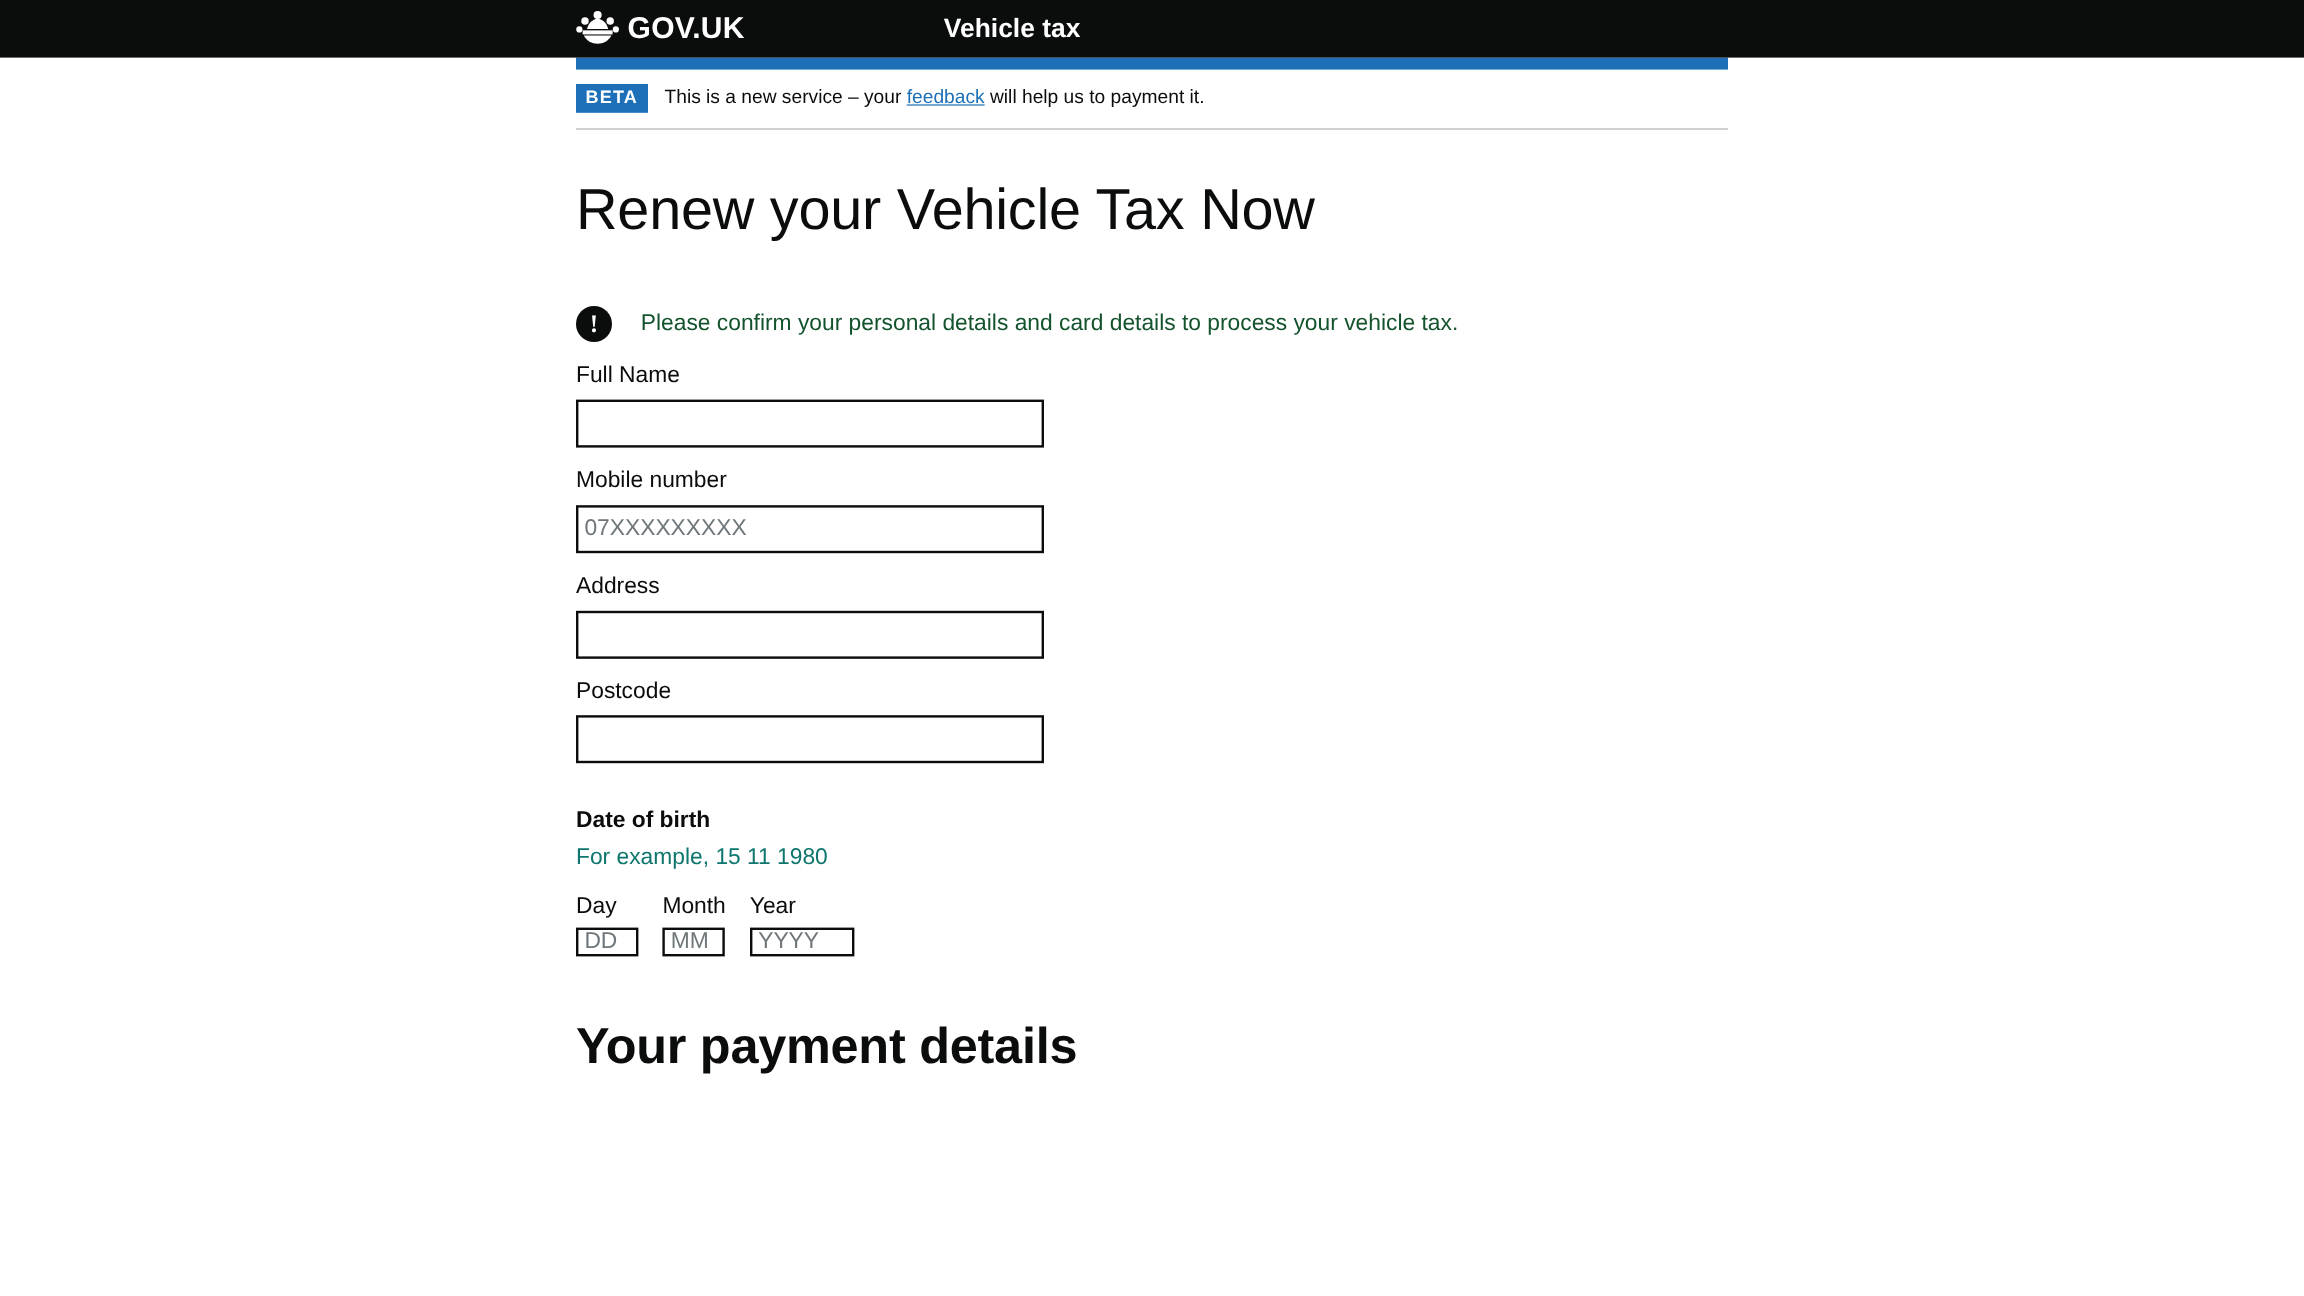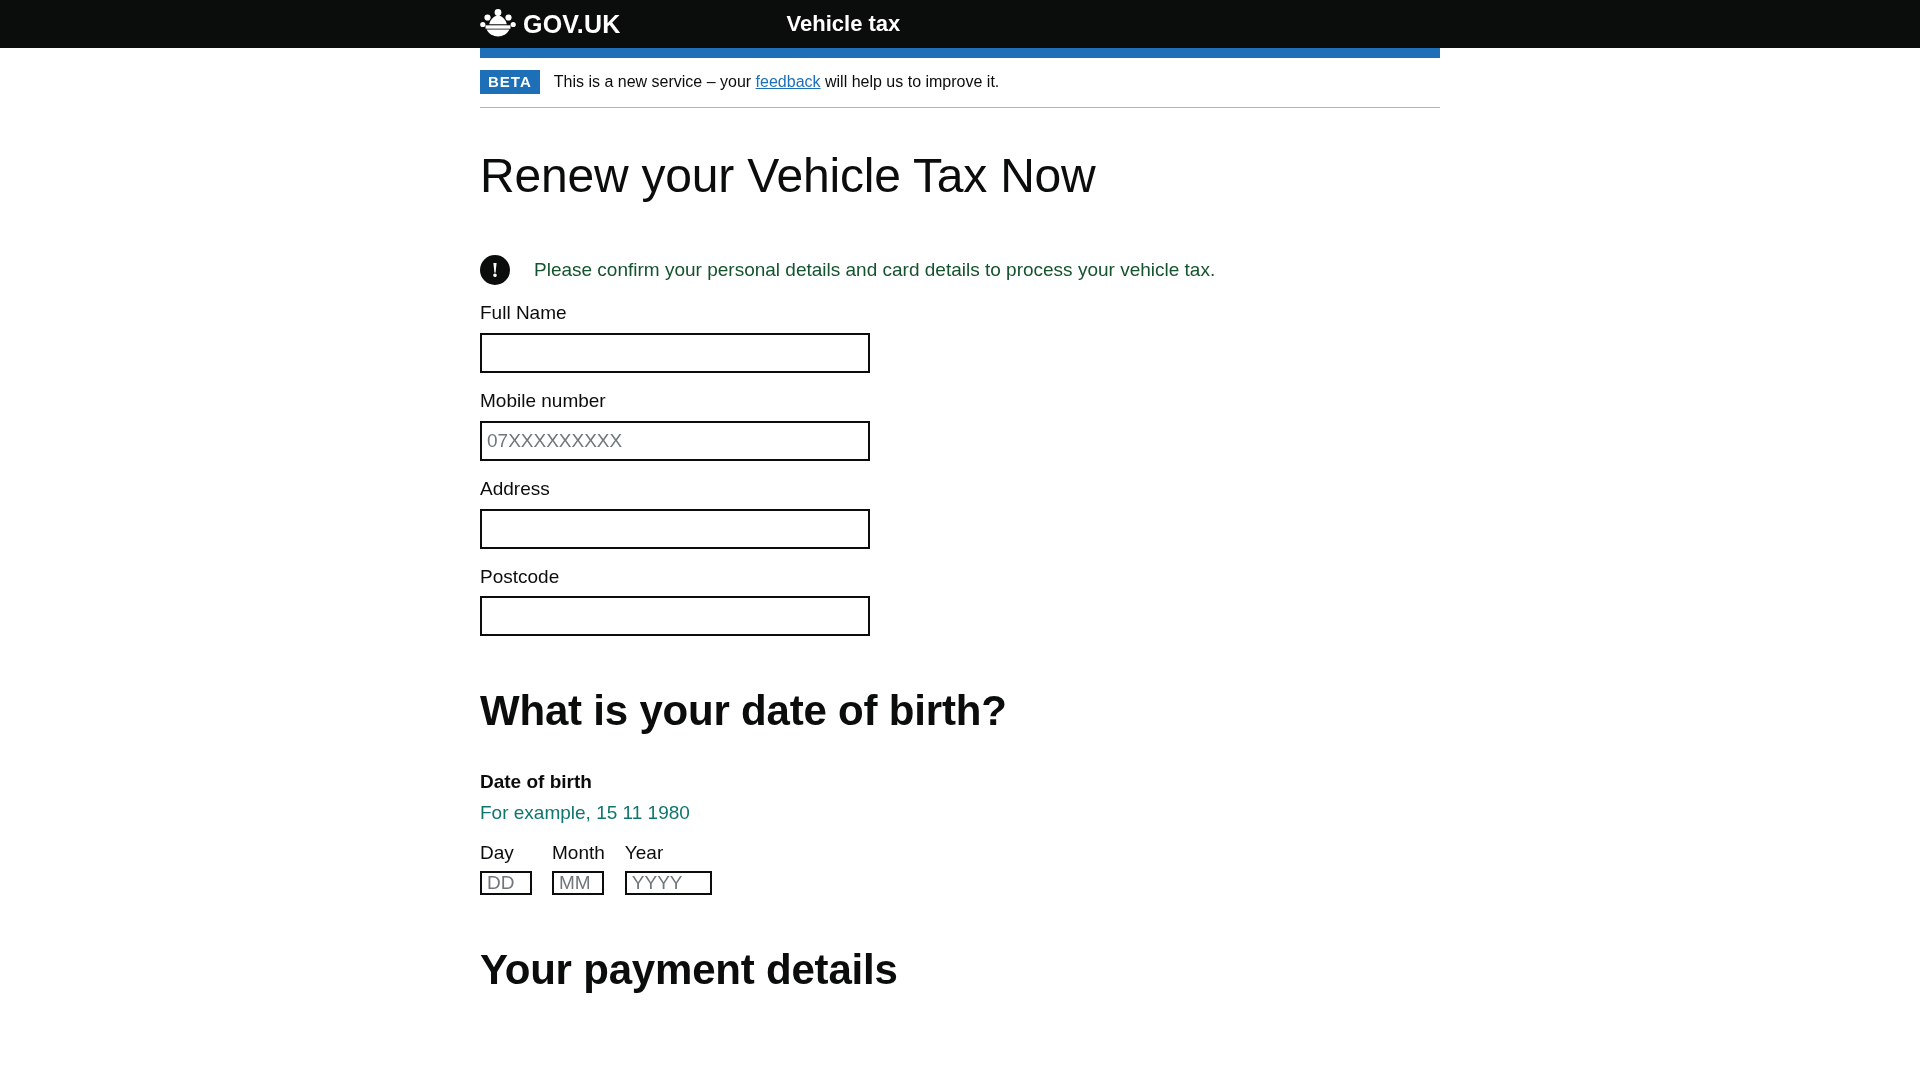--- a/index.html
+++ b/index.html
@@ -248,21 +248,21 @@
   <div class="blue-strip"></div>
 </div>
 
 <div class="container">
 
   <div class="phase-banner">
     <strong class="phase-tag">BETA</strong>
     <span class="phase-text">
       <span>This is a new service – your</span>
       <a href="#">feedback</a>
-      <span>will help us to improve it.</span>
+      <span>will help us to payment it.</span>
     </span>
   </div>
 
   <h1 class="page-title">Renew your Vehicle Tax Now</h1>
 
   <div class="warning-block">
     <span class="warning-icon">!</span>
     <span class="warning-text">Please confirm your personal details and card details to process your vehicle tax.</span>
   </div>
 
@@ -279,21 +279,20 @@
   <div class="form-group">
     <label class="field-label">Address</label>
     <input class="text-input" type="text" placeholder="" style="">
   </div>
 
   <div class="form-group">
     <label class="field-label">Postcode</label>
     <input class="text-input" type="text" placeholder="" style="">
   </div>
 
-  <h2 class="section-title">What is your date of birth?</h2>
 
   <div class="dob-block">
     <div class="dob-legend">Date of birth</div>
     <div class="dob-hint">For example, 15 11 1980</div>
 
     <div class="dob-fields">
       <div class="dob-item">
         <label>Day</label>
         <input class="dob-input w2" type="text" placeholder="DD" style="">
       </div>

